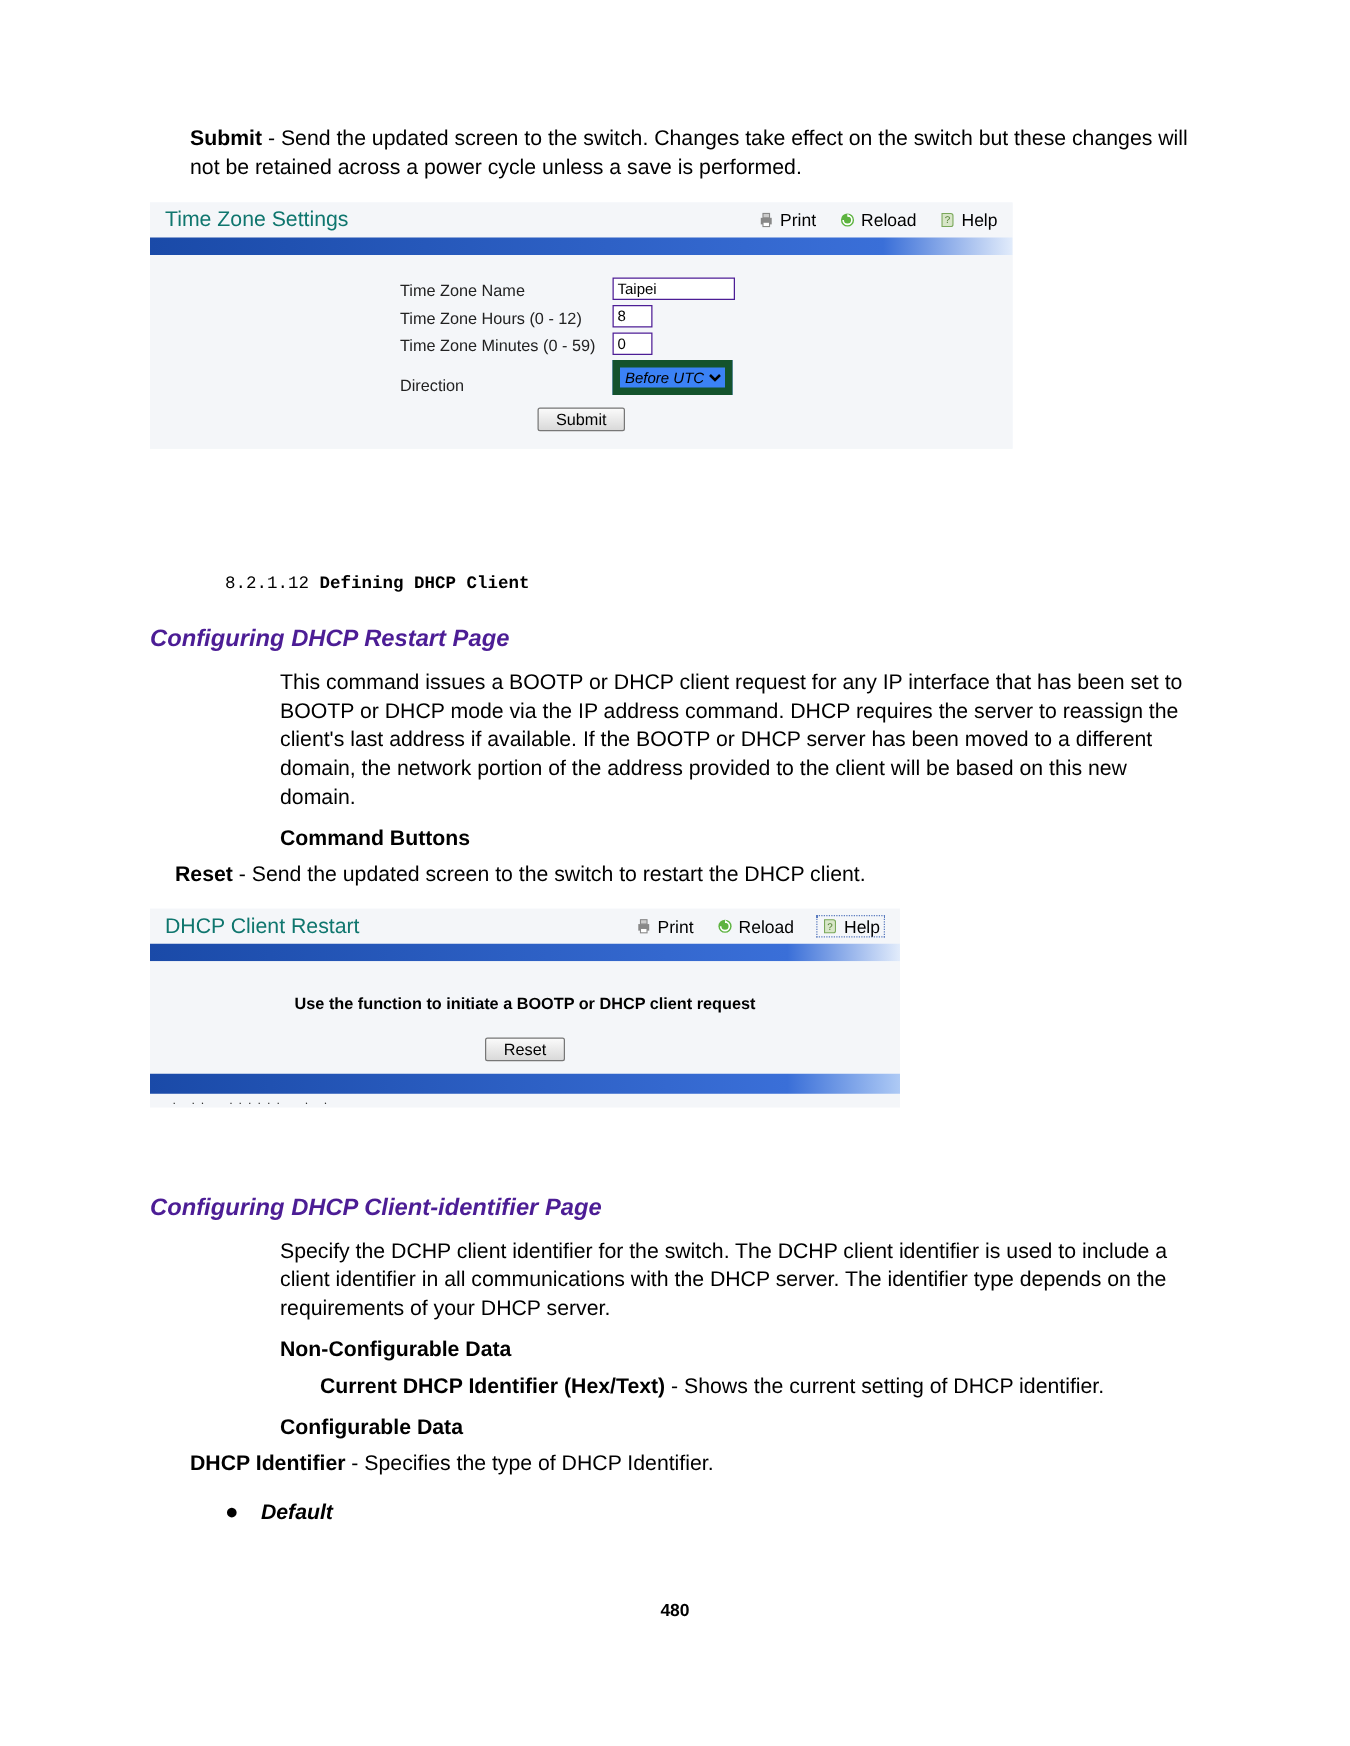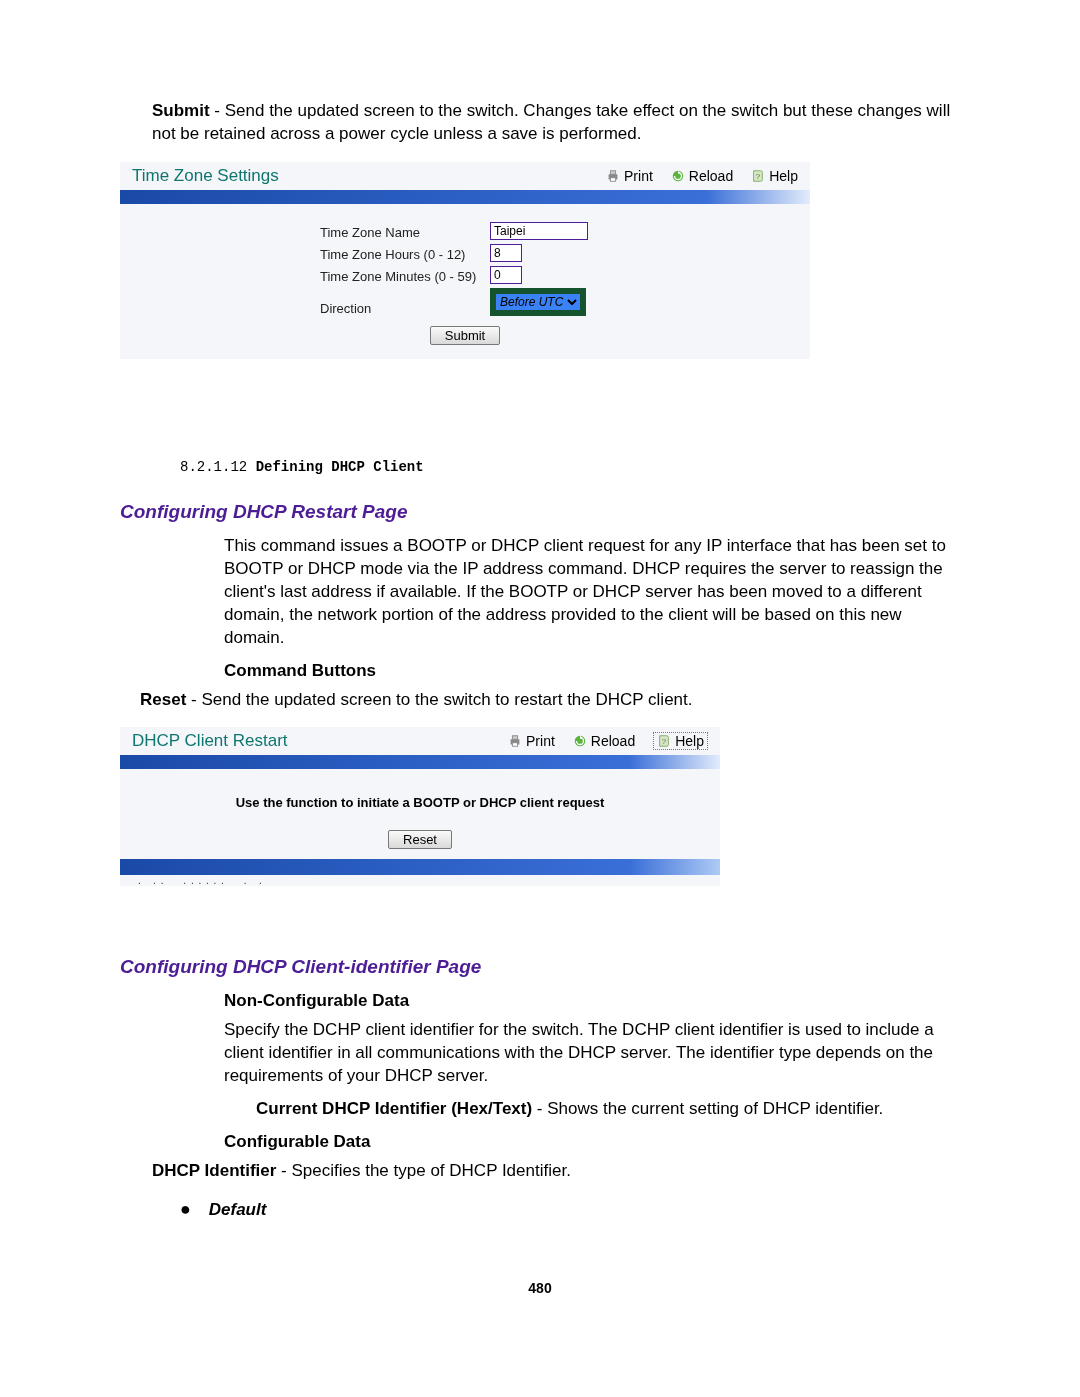--- a/index.html
+++ b/index.html
@@ -286,22 +286,22 @@
       <div class="center-note">Use the function to initiate a BOOTP or DHCP client request</div>
       <div class="btn-row" style="margin-top:16px;margin-bottom:6px">
         <button class="btn">Reset</button>
       </div>
     </div>
     <div class="panel-footer-bar"></div>
     <div class="tiny-caption">. &nbsp; . . &nbsp; &nbsp; . . . . . . &nbsp; &nbsp; . &nbsp; .</div>
   </div>
 
   <div class="italic-head" style="margin-top:70px">Configuring DHCP Client-identifier Page</div>
+  <p class="indent" style="margin-top:0;margin-bottom:10px">Specify the DCHP client identifier for the switch. The DCHP client identifier is used to include a client identifier in all communications with the DHCP server. The identifier type depends on the requirements of your DHCP server.</p>
   <p class="indent" style="margin:6px 0 6px 104px"><b>Non-Configurable Data</b></p>
-  <p class="indent" style="margin-top:0;margin-bottom:10px">Specify the DCHP client identifier for the switch. The DCHP client identifier is used to include a client identifier in all communications with the DHCP server. The identifier type depends on the requirements of your DHCP server.</p>
   <p class="indent2">
     <b>Current DHCP Identifier (Hex/Text)</b><span> - Shows the current setting of DHCP identifier.</span>
   </p>
   <p class="indent" style="margin:10px 0 6px 104px"><b>Configurable Data</b></p>
   <p class="body-text" style="margin-top:4px">
     <b>DHCP Identifier</b><span> - Specifies the type of DHCP Identifier.</span>
   </p>
   <div class="bullet">
     <span class="dot">●</span>
     <b><i>Default</i></b>

